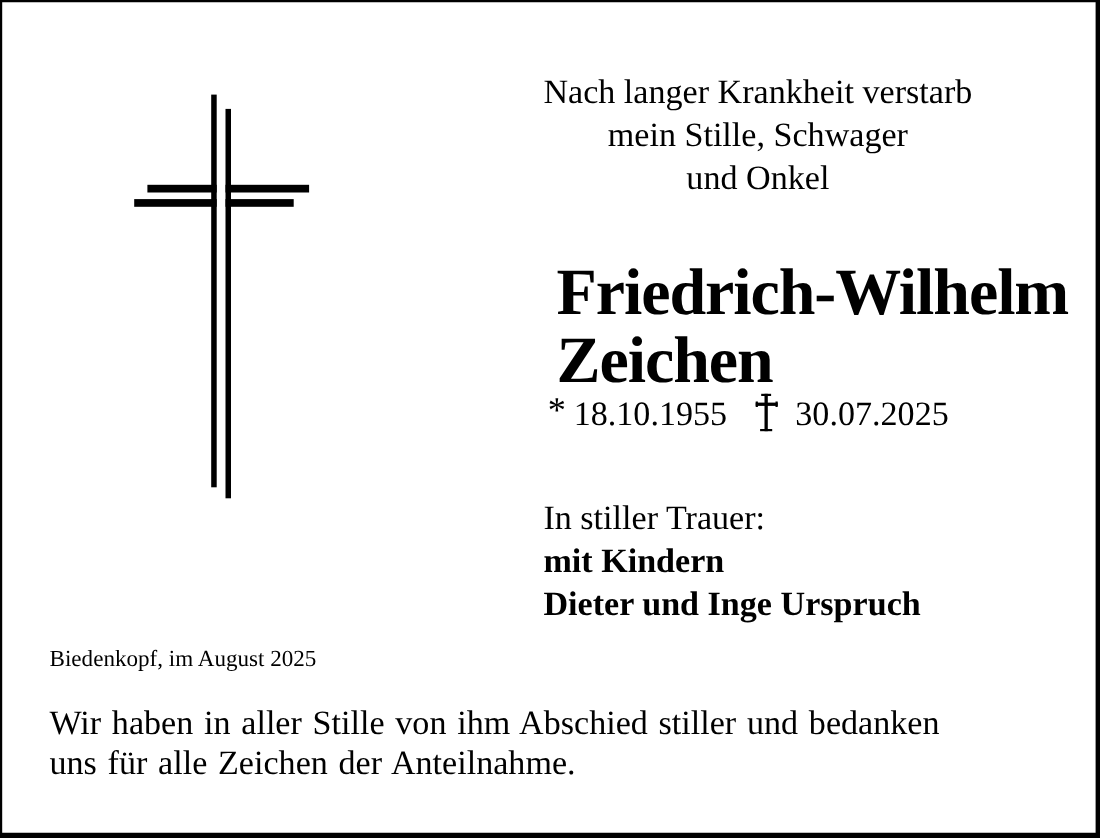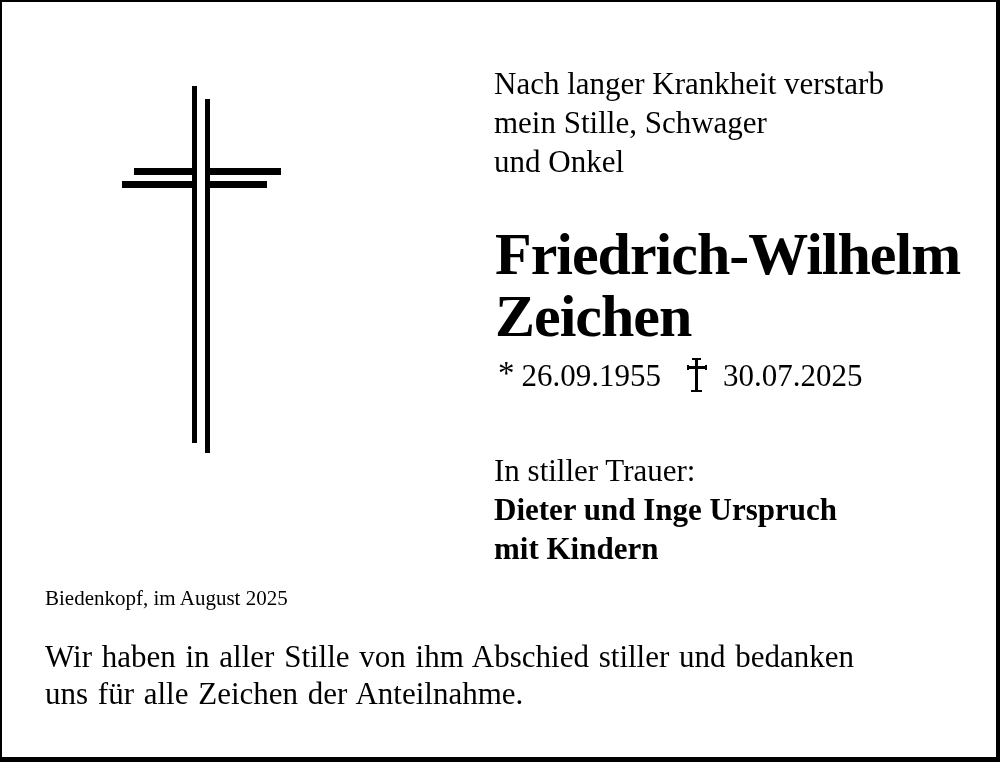--- a/index.html
+++ b/index.html
@@ -21,22 +21,22 @@
   .cross-layer{position:absolute;inset:0;pointer-events:none;}
   .cross-layer span{position:absolute;background:#000;display:block;}
   .vert-a{left:190px;top:84px;width:5px;height:357px;}
   .vert-b{left:203px;top:97px;width:5px;height:354px;}
   .h-up-left{left:132px;top:166px;width:63px;height:7px;}
   .h-up-right{left:203px;top:166px;width:76px;height:7px;}
   .h-low-left{left:120px;top:179px;width:75px;height:7px;}
   .h-low-right{left:203px;top:179px;width:62px;height:7px;}
 
   
-  .intro{left:492px;top:62px;font-size:31px;line-height:39px;}
-  .name{left:488px;top:216px;font-size:60px;line-height:62px;font-weight:bold;letter-spacing:-1px;margin:5px;}
+  .intro{left:492px;top:62px;font-size:31px;line-height:39px;text-align:center;}
+  .name{left:488px;top:216px;font-size:60px;line-height:62px;font-weight:bold;letter-spacing:-1px;margin:16px;}
   .dates{left:496px;top:354px;font-size:31px;line-height:39px;white-space:nowrap;}
   .birth-symbol{font-size:33px;position:relative;top:-2px;margin-right:7px;}
   .death-date{margin-left:0;}
   .birth-date{margin-right:26px;}
   
   .death-cross{position:relative;display:inline-block;width:20px;height:34px;margin-right:16px;vertical-align:-6px;}
   .death-cross i{position:absolute;background:#000;display:block;}
   .dc-v{left:8px;top:0;width:3px;height:34px;}
   .dc-h{left:0;top:8px;width:20px;height:3px;}
   .dc-t{left:5px;top:0;width:9px;height:2px;}
@@ -68,27 +68,27 @@
     <div>mein Stille, Schwager</div>
     <div>und Onkel</div>
   </div>
 
   <h1 class="abs name">
     <div>Friedrich-Wilhelm</div>
     <div>Zeichen</div>
   </h1>
 
   <div class="abs dates">
-    <span class="birth-symbol">*</span><span class="birth-date">26.09.1955</span><span class="death-cross"><i class="dc-v"></i><i class="dc-h"></i><i class="dc-t"></i><i class="dc-b"></i><i class="dc-l"></i><i class="dc-r"></i></span><span class="death-date">30.07.2025</span>
+    <span class="birth-symbol">*</span><span class="birth-date">18.10.1955</span><span class="death-cross"><i class="dc-v"></i><i class="dc-h"></i><i class="dc-t"></i><i class="dc-b"></i><i class="dc-l"></i><i class="dc-r"></i></span><span class="death-date">30.07.2025</span>
   </div>
 
   <div class="abs mourning">
     <div>In stiller Trauer:</div>
+    <div class="bold">mit Kindern</div>
     <div class="bold">Dieter und Inge Urspruch</div>
-    <div class="bold">mit Kindern</div>
   </div>
 
   <div class="abs place-date">Biedenkopf, im August 2025</div>
 
   <p class="abs farewell">
     <span>Wir haben in aller Stille von ihm Abschied stiller und bedanken</span><br>
     <span>uns für alle Zeichen der Anteilnahme.</span>
   </p>
 
 </div>

